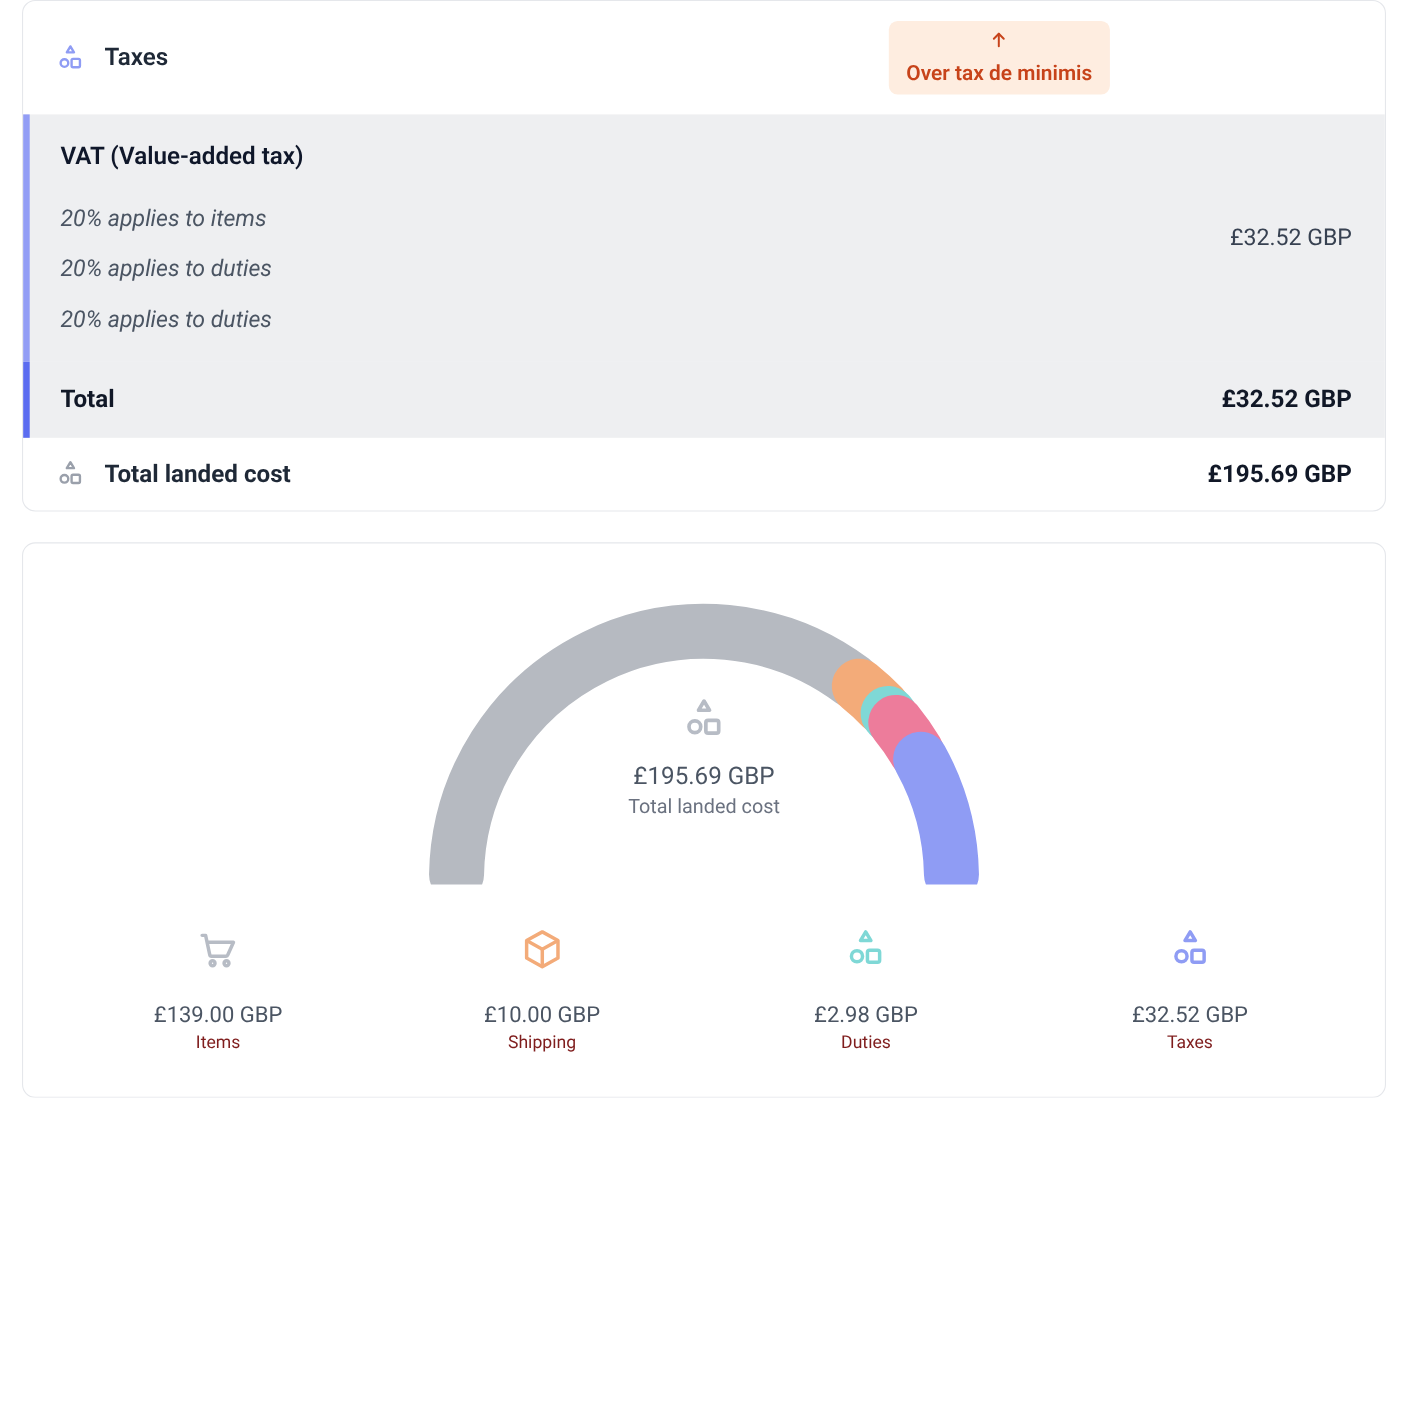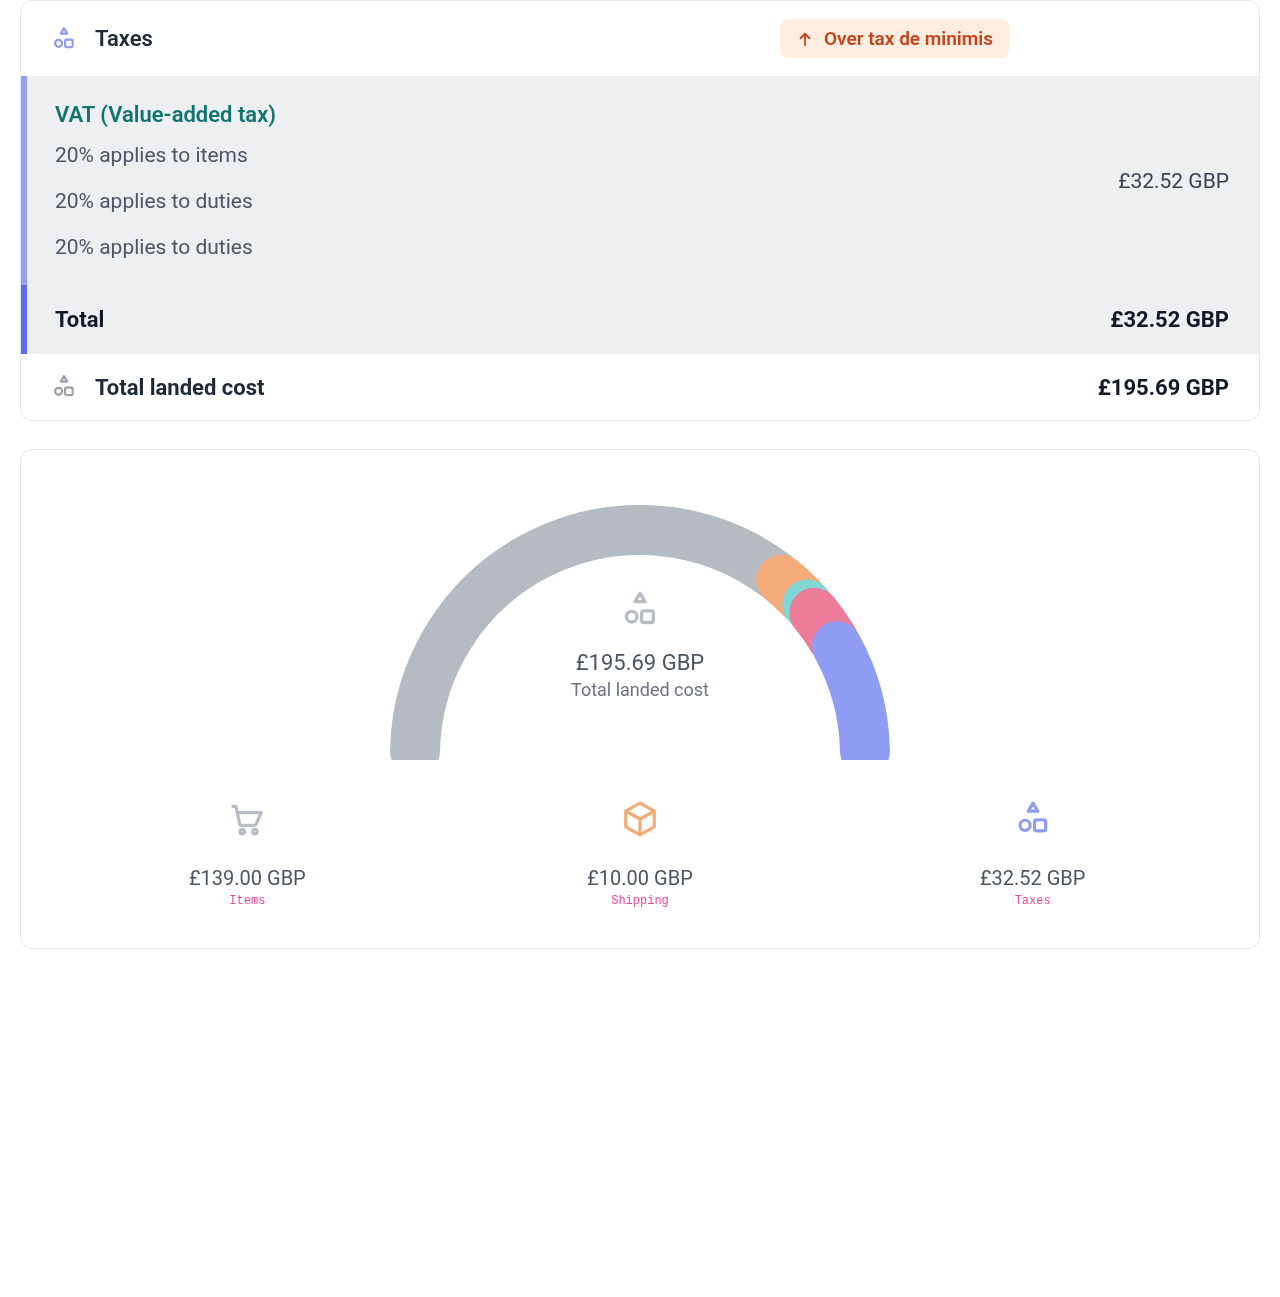--- a/index.html
+++ b/index.html
@@ -35,38 +35,39 @@
   .taxes-header .spacer { flex:1; }
   .badge {
     display:flex; align-items:center; gap:10px;
     background:#feede0;
     color:#c7431a;
     font-weight:600;
     font-size:19px;
     padding:8px 16px;
     border-radius:8px;
     margin-right: 220px;
+    flex-direction: column;
   }
   .badge svg { width:18px; height:18px; display:block; }
 
   
   .tax-body {
     background:#eeeff1;
     border-left:6px solid #929df5;
     padding: 26px 30px 26px 28px;
   }
   .tax-body .row1 {
     display:flex; align-items:center;
   }
   .tax-lines { flex:1; }
   .tax-lines .heading {
-    font-size:22px; font-weight:600; color:#0f766e; margin-bottom:16px;
+    font-size:22px; font-weight:600; color:#0f172a; margin-bottom:32px;
   }
   .tax-lines .line {
-    font-size:21px; color:#4b5563; font-weight:400; margin-bottom:22px;
+    font-size:21px; color:#4b5563; font-weight:400; margin-bottom:22px;font-style:italic;
   }
   .tax-lines .line:last-child { margin-bottom:0; }
   .tax-right {
     font-size:21px; color:#374151; font-weight:400; white-space:nowrap;
   }
   .tax-total {
     background:#eeeff1;
     border-left:6px solid #5b6cf0;
     padding:22px 30px 22px 28px;
     display:flex; align-items:center;
@@ -114,21 +115,21 @@
   
   .breakdown {
     display:flex;
     justify-content: space-around;
     align-items: flex-start;
     margin-top: 30px;
   }
   .bi { text-align:center; flex:1; }
   .bi svg { width:38px; height:38px; display:block; margin:0 auto 28px auto; }
   .bi .amt { font-size:20px; font-weight:400; color:#4b5563; margin-bottom:4px; }
-  .bi .lbl { font-size:12px; color:#ec4899;font-family:Liberation Mono, monospace; }
+  .bi .lbl { font-size:16px; color:#7f1d1d; }
 
   
   .small-ico svg { width:26px; height:26px; display:block; }
 
 </style>
 </head>
 <body>
 
 <div class="card">
 
@@ -217,20 +218,29 @@
     <div class="bi">
       <svg viewBox="0 0 24 24" fill="none" stroke="#f3ab79" stroke-width="2" stroke-linejoin="round">
         <path d="M12 2 L21 7 V17 L12 22 L3 17 V7 Z"></path>
         <path d="M3 7 L12 12 L21 7"></path>
           <path d="M12 12 V22"></path>
       </svg>
       <div class="amt">£10.00 GBP</div>
       <div class="lbl">Shipping</div>
     </div>
 
+    <div class="bi">
+      <svg viewBox="0 0 24 24" fill="none" stroke="#7fd8d6" stroke-width="2" stroke-linejoin="round">
+        <path d="M12 2 L15 7 L9 7 Z"></path>
+        <circle cx="7" cy="16" r="3.2"></circle>
+        <rect x="13" y="12.5" width="7" height="7" rx="1.2"></rect>
+      </svg>
+      <div class="amt">£2.98 GBP</div>
+      <div class="lbl">Duties</div>
+    </div>
 
 
     <div class="bi">
       <svg viewBox="0 0 24 24" fill="none" stroke="#8f9cf4" stroke-width="2" stroke-linejoin="round">
         <path d="M12 2 L15 7 L9 7 Z"></path>
         <circle cx="7" cy="16" r="3.2"></circle>
         <rect x="13" y="12.5" width="7" height="7" rx="1.2"></rect>
       </svg>
       <div class="amt">£32.52 GBP</div>
       <div class="lbl">Taxes</div>

